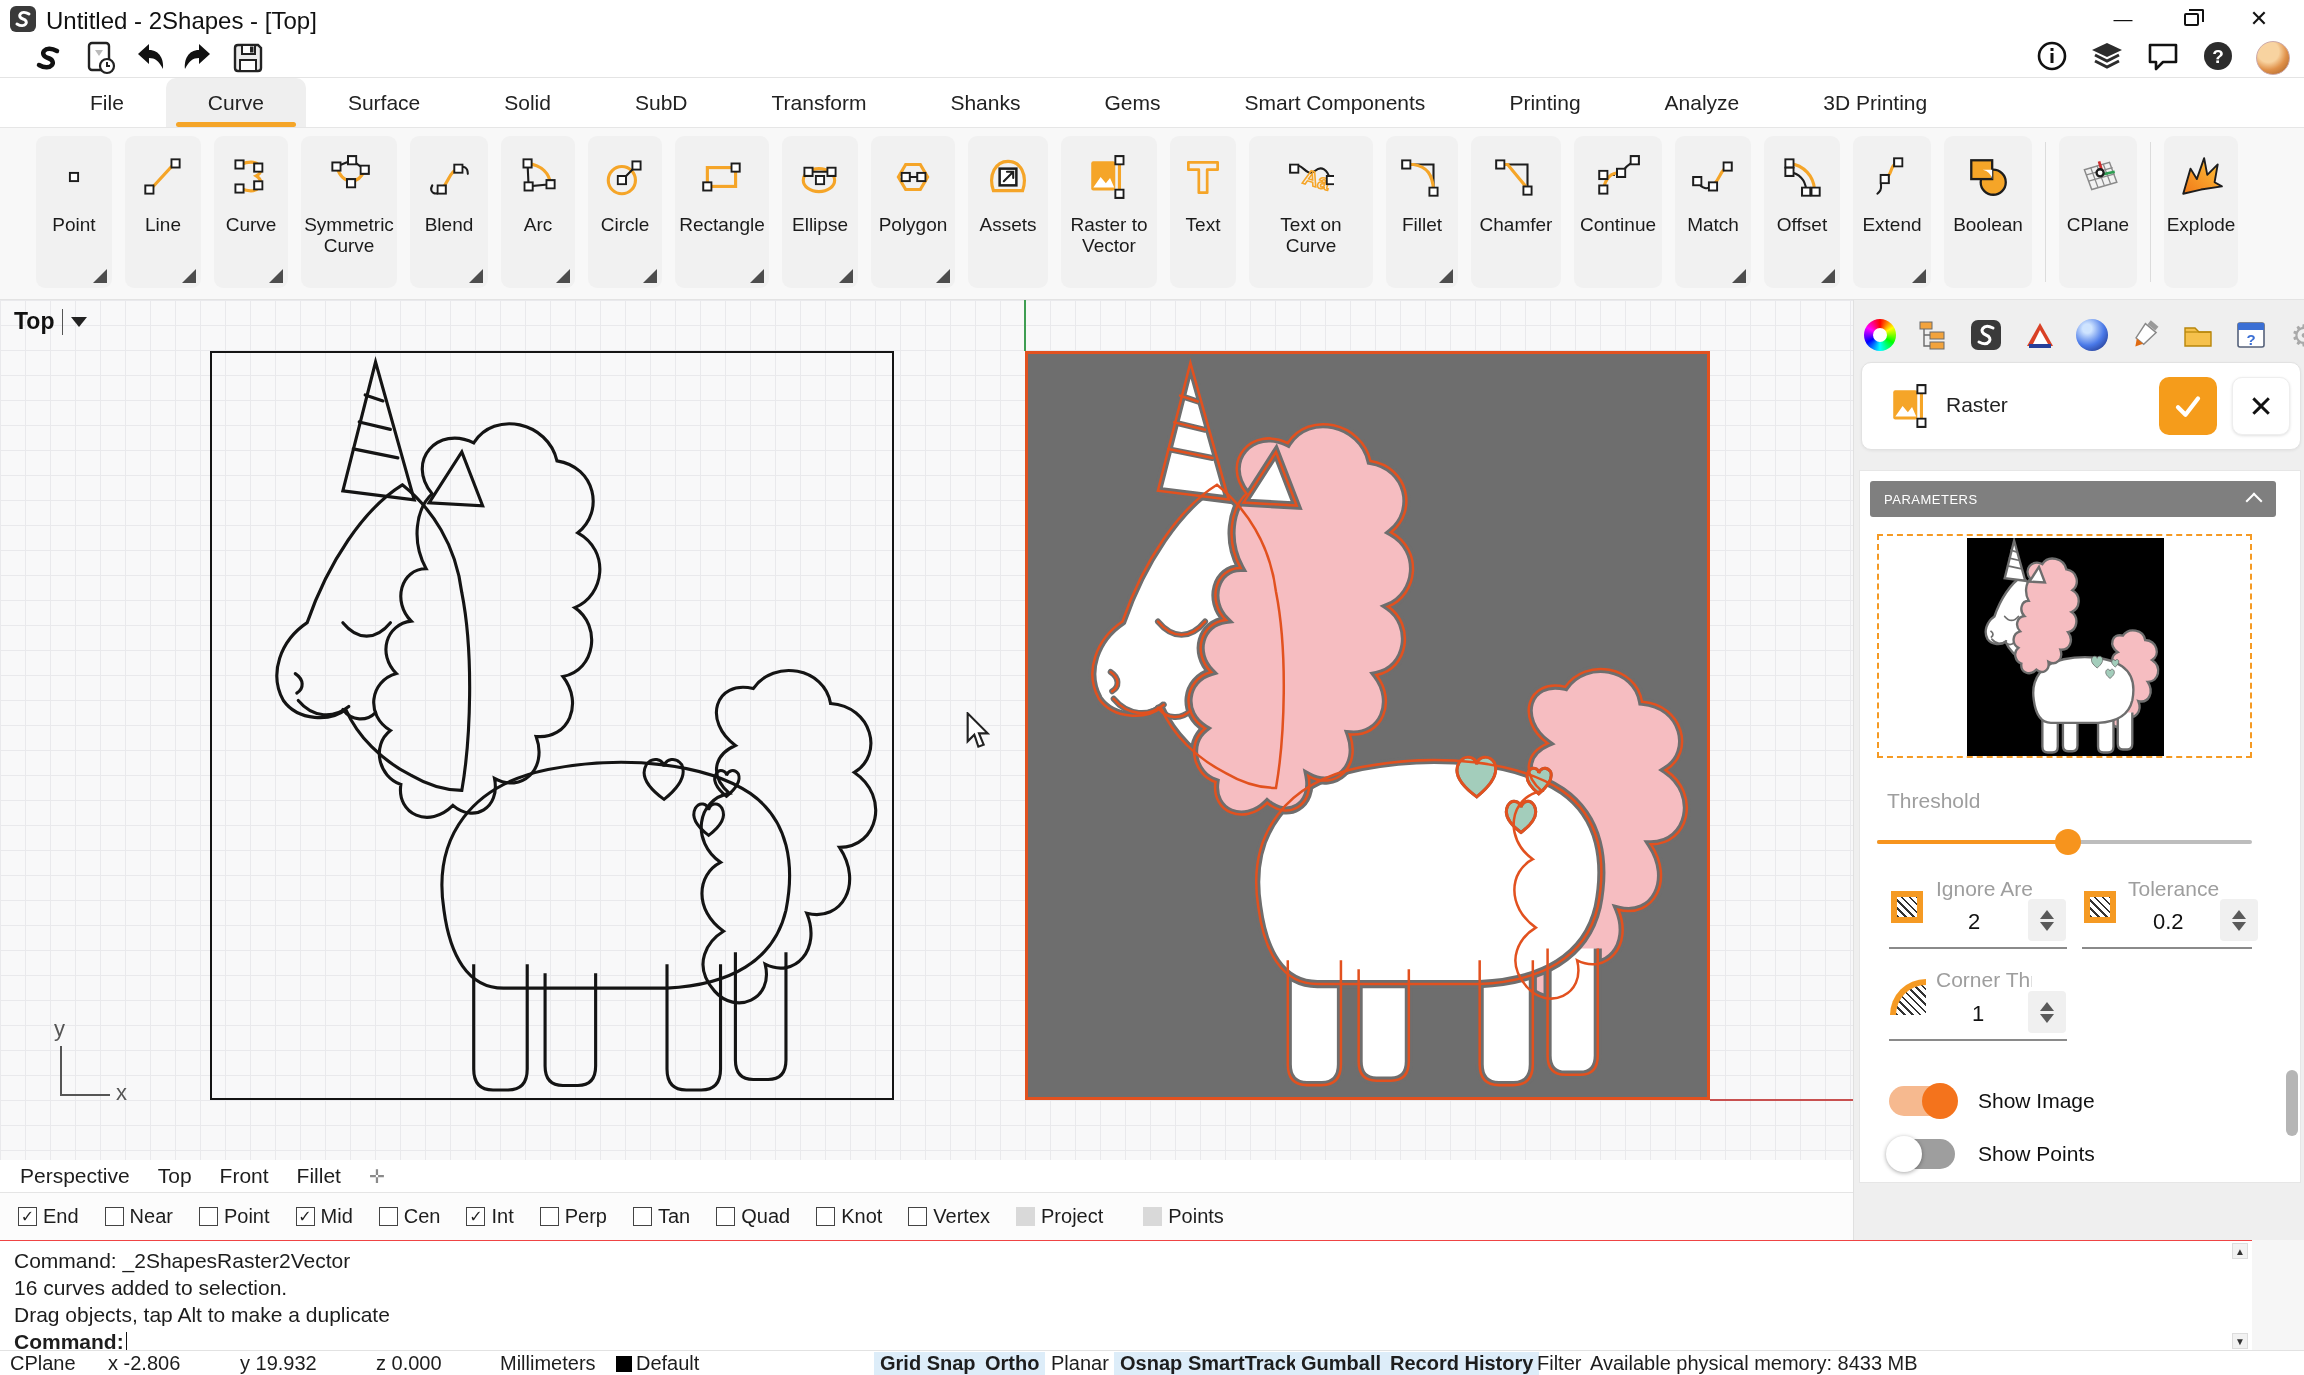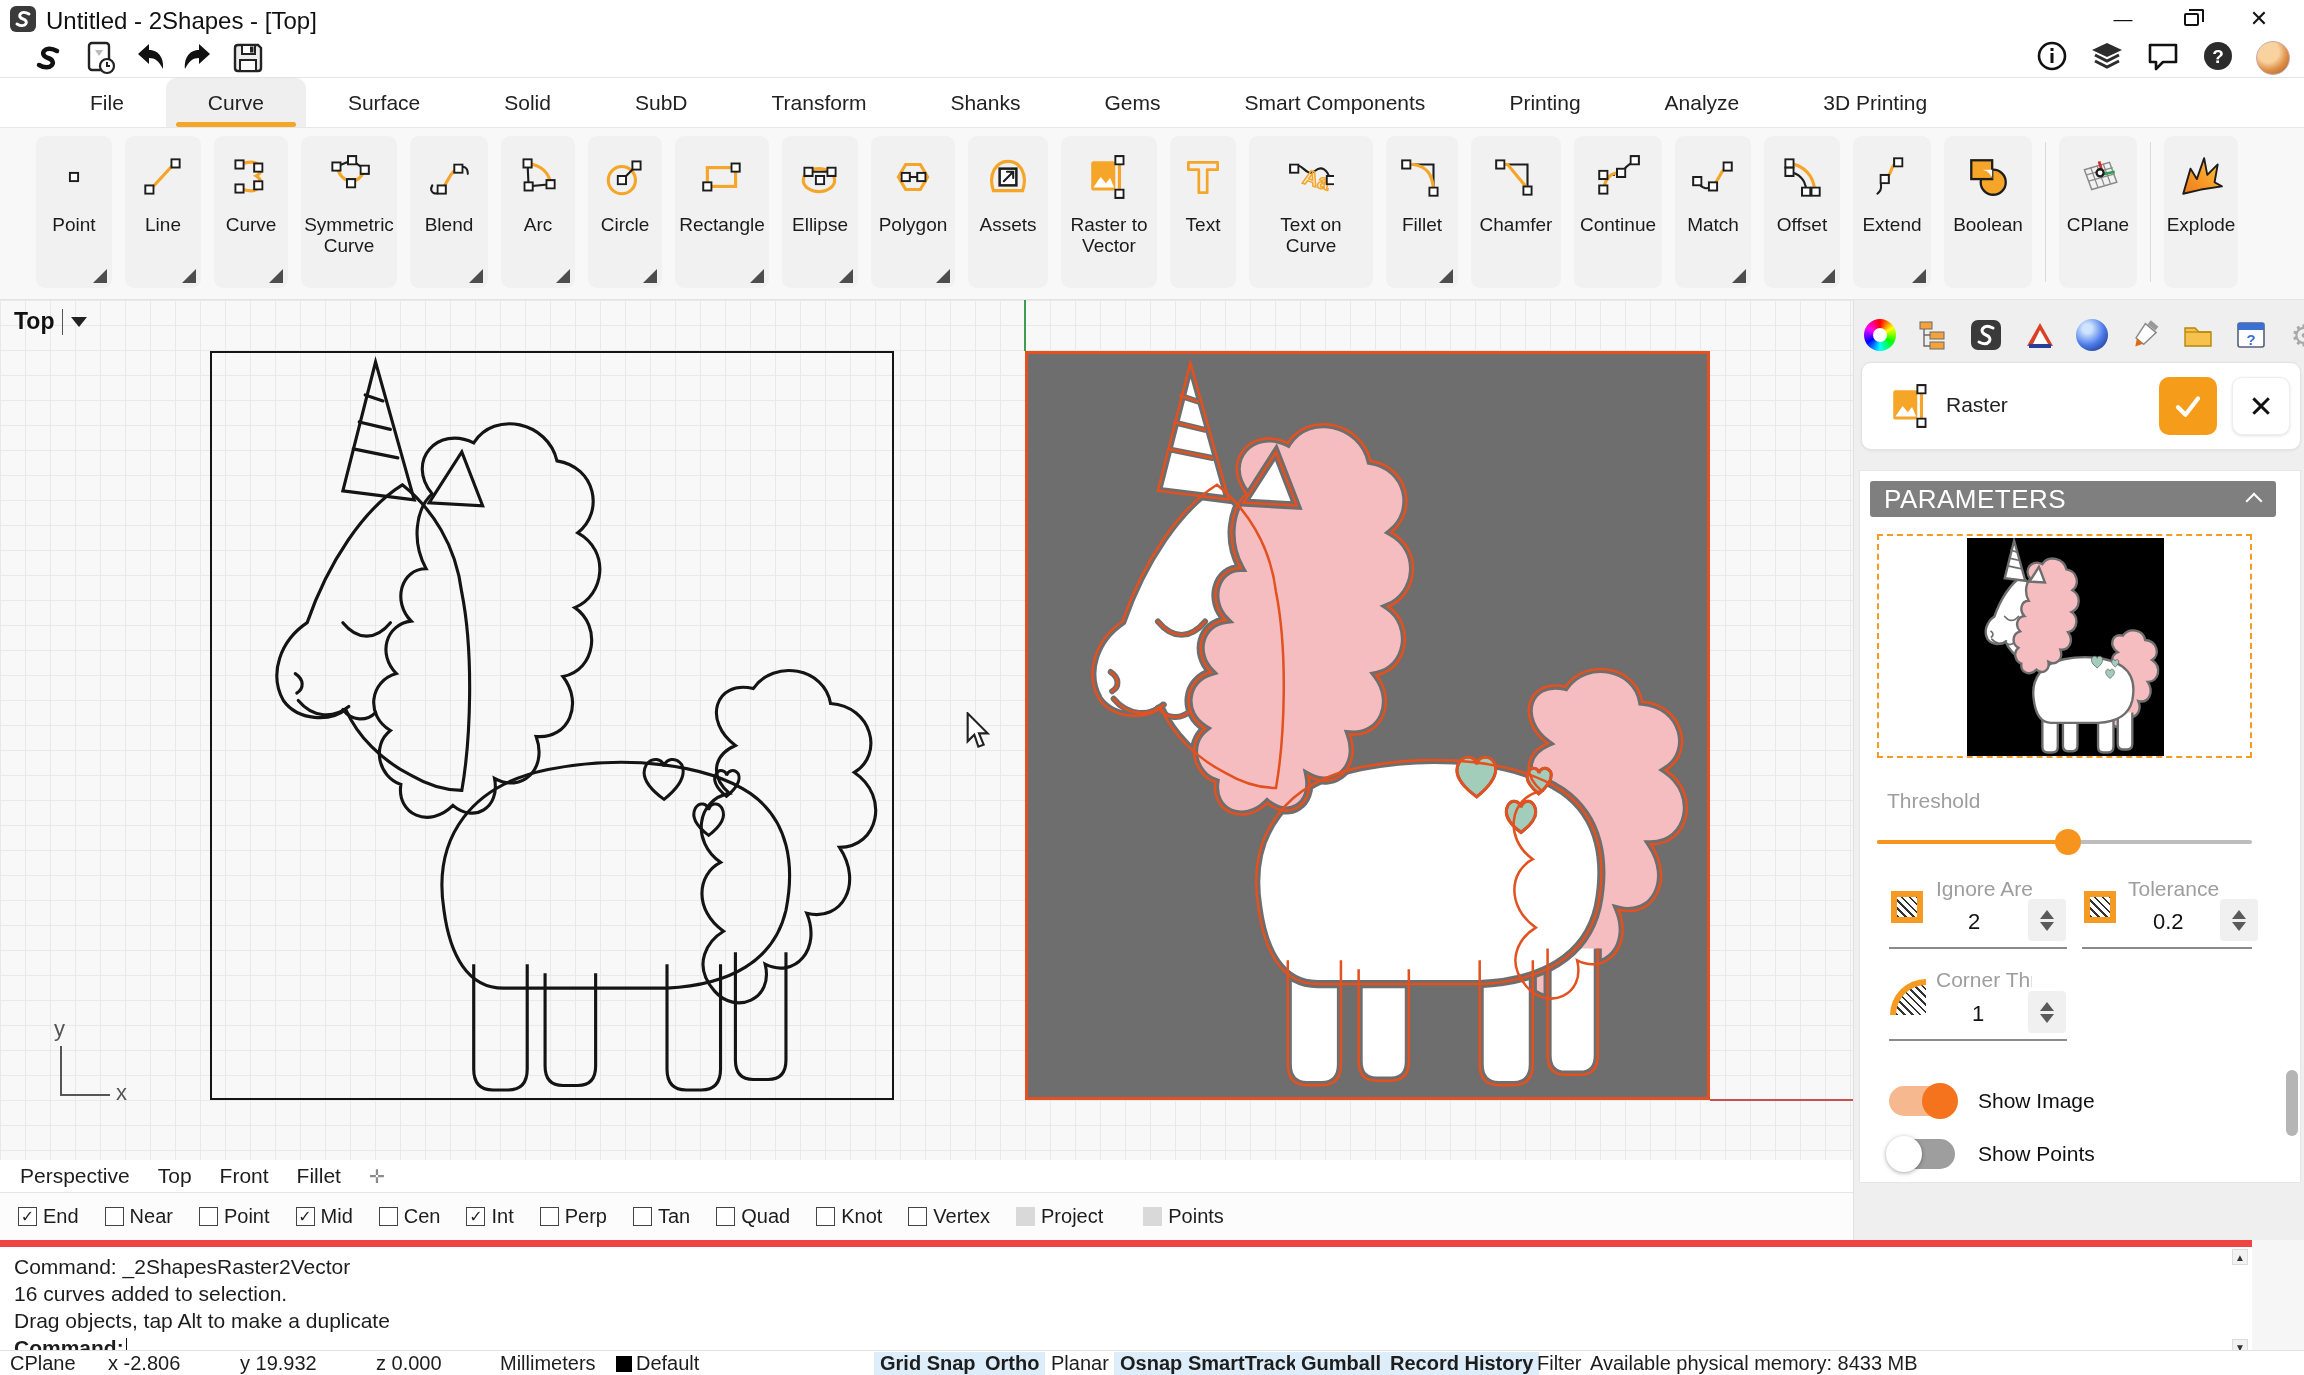--- a/index.html
+++ b/index.html
@@ -65,21 +65,21 @@
   .colorwheel{width:32px;height:32px;border-radius:50%;background:conic-gradient(#f00,#ff0,#0f0,#0ff,#00f,#f0f,#f00);position:relative;}
   .colorwheel::after{content:"";position:absolute;left:9px;top:9px;width:14px;height:14px;border-radius:50%;background:#fff;}
   .matball{width:32px;height:32px;border-radius:50%;background:radial-gradient(circle at 35% 30%,#cfe4ff 0 15%,#4a79e8 55%,#16246e 100%);}
   #rasterCard{position:absolute;left:7px;top:62px;width:440px;height:88px;background:#fff;border:1px solid #e2e2e2;border-radius:10px;box-shadow:0 1px 3px rgba(0,0,0,.06);}
   #rcIcon{position:absolute;left:26px;top:20px;}
   #rcLabel{position:absolute;left:84px;top:30px;width:64px;height:28px;overflow:hidden;white-space:nowrap;font-size:21px;color:#222;}
   #rcOk{position:absolute;left:297px;top:14px;width:58px;height:58px;border-radius:10px;background:#F59C1B;display:flex;align-items:center;justify-content:center;}
   #rcOk svg{width:30px;height:30px;}
   #rcCancel{position:absolute;left:370px;top:14px;width:58px;height:58px;border-radius:10px;background:#fff;border:1px solid #eee;box-shadow:0 1px 3px rgba(0,0,0,.12);display:flex;align-items:center;justify-content:center;font-size:30px;color:#111;}
   #paramsCard{position:absolute;left:5px;top:170px;width:442px;height:713px;background:#fff;border:1px solid #e6e6e6;}
-  #pHeader{position:absolute;left:10px;top:10px;width:406px;height:36px;background:#7f7f7f;border-radius:3px;display:flex;align-items:center;padding-left:14px;color:#fff;font-size:26px;letter-spacing:.5px;}
+  #pHeader{position:absolute;left:10px;top:10px;width:406px;height:36px;background:#7f7f7f;border-radius:3px;display:flex;align-items:center;padding-left:14px;color:#fff;font-size:13px;letter-spacing:.5px;}
   #pChev{position:absolute;right:16px;top:14px;width:12px;height:12px;border-left:2.5px solid #fff;border-top:2.5px solid #fff;transform:rotate(45deg);}
   #previewBox{position:absolute;left:17px;top:63px;width:375px;height:224px;border:2px dashed #F59A23;background:#fff;}
   #thumb{position:absolute;left:88px;top:2px;width:197px;height:218px;background:#000;}
   #thLabel{position:absolute;left:27px;top:318px;font-size:21px;color:#9e9e9e;}
   #slider{position:absolute;left:17px;top:358px;width:375px;height:26px;}
   #slTrack{position:absolute;left:0;top:11px;width:100%;height:4px;background:#bdbdbd;border-radius:2px;}
   #slFill{position:absolute;left:0;top:11px;height:4px;background:#F7941D;border-radius:2px;}
   #slKnob{position:absolute;top:0;width:26px;height:26px;border-radius:50%;background:#F7941D;}
   .fldlabel{position:absolute;font-size:21px;color:#9e9e9e;white-space:nowrap;overflow:hidden;}
   .fldval{position:absolute;font-size:22px;color:#111;}
@@ -91,21 +91,21 @@
   .hatchcorner{position:absolute;width:36px;height:36px;background:#F59A23;border-top-left-radius:100%;}
   .hatchcorner::after{content:"";position:absolute;left:6px;top:6px;right:0;bottom:0;border-top-left-radius:100%;background:repeating-linear-gradient(45deg,rgba(0,0,0,.8) 0 1.8px,transparent 1.8px 5.5px),#fff;}
   .toggle{position:absolute;width:66px;height:30px;border-radius:16px;}
   .toggle .knob{position:absolute;top:-3px;width:36px;height:36px;border-radius:50%;}
   .ton{background:#F6B98F;} .ton .knob{right:-3px;background:#F4731C;}
   .toff{background:#9e9e9e;} .toff .knob{left:-3px;background:#fff;box-shadow:0 1px 4px rgba(0,0,0,.35);}
   .tlabel{position:absolute;font-size:21px;color:#111;}
   #pscroll{position:absolute;left:432px;top:172px;width:12px;height:710px;}
   #pscrollThumb{position:absolute;left:0;top:598px;width:12px;height:66px;border-radius:6px;background:#b5b5b5;}
   
-  #commandArea{position:absolute;left:0;top:1240px;width:2252px;height:110px;background:#fff;border-top:7px solid #ef4444;padding:6px 0 0 14px;font-size:21px;line-height:27px;}
+  #commandArea{position:absolute;left:0;top:1240px;width:2252px;height:110px;background:#fff;border-top:1px solid #ef4444;padding:6px 0 0 14px;font-size:21px;line-height:27px;}
   #cmdPrompt{font-weight:bold;}
   #caret{display:inline-block;width:1.5px;height:22px;background:#111;vertical-align:middle;margin-left:2px;}
   #cmdScroll{position:absolute;right:2px;top:2px;width:18px;height:106px;}
   .sarrow{position:absolute;left:0;width:16px;height:16px;background:#f2f2f2;border:1px solid #ddd;display:flex;align-items:center;justify-content:center;font-size:10px;color:#333;}
   
   #statusbar{position:absolute;left:0;top:1350px;width:2304px;height:25px;background:#fff;border-top:1px solid #e2e2e2;font-size:20px;}
   .st{position:absolute;top:1px;white-space:nowrap;}
   .pane{padding:0 6px;text-align:right;} .pane.active{font-weight:bold;background:#DDEDF9;}
   #layerSwatch{display:inline-block;width:16px;height:16px;background:#000;vertical-align:-2px;margin-right:4px;}
   .cursor-svg{position:absolute;pointer-events:none;}

